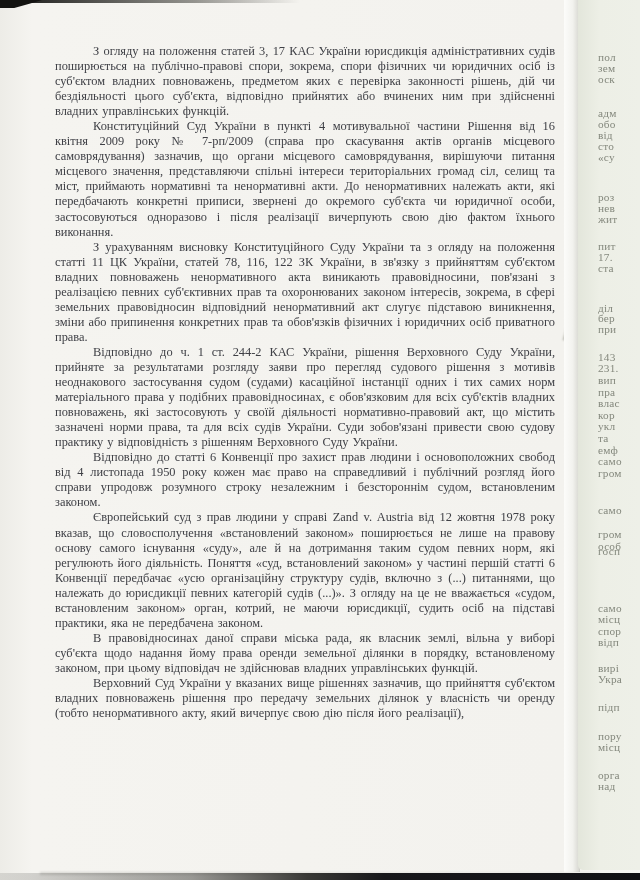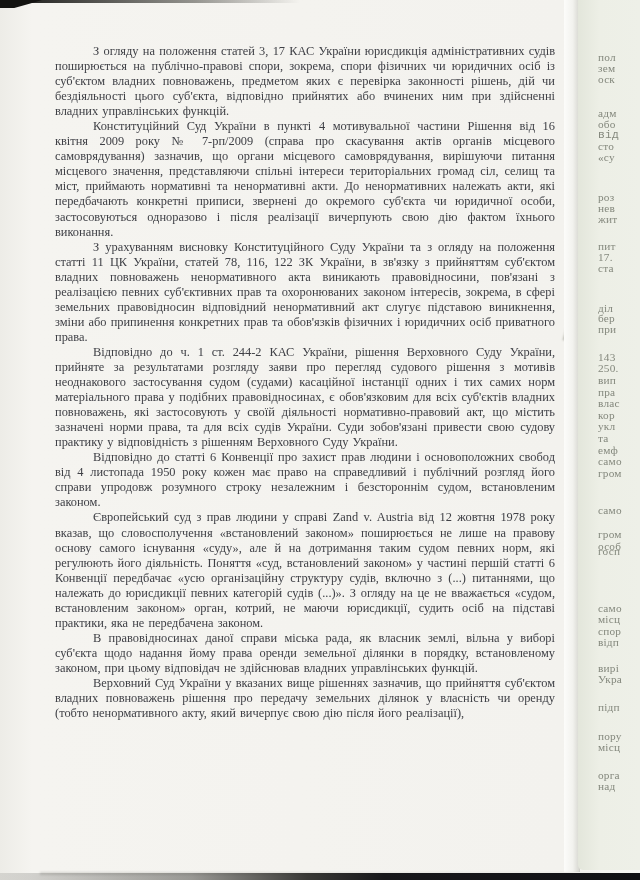--- a/index.html
+++ b/index.html
@@ -77,34 +77,34 @@
 
   <div class="page-gap"></div>
 
   <div class="next-page">
     <div class="frag-host">
         <span class="frag" style="top: 52px;">пол</span>
         <span class="frag" style="top: 63px;">зем</span>
         <span class="frag" style="top: 74px;">оск</span>
         <span class="frag" style="top: 108px;">адм</span>
         <span class="frag" style="top: 119px;">обо</span>
-        <span class="frag" style="top: 130px; font-family: Liberation Mono, monospace;">від</span>
+        <span class="frag" style="top: 130px;">від</span>
         <span class="frag" style="top: 141px;">сто</span>
         <span class="frag" style="top: 152px;">«су</span>
         <span class="frag" style="top: 192px;">роз</span>
         <span class="frag" style="top: 203px; text-align: right;">нев</span>
         <span class="frag" style="top: 214px;">жит</span>
         <span class="frag" style="top: 241px;">пит</span>
         <span class="frag" style="top: 252px;">17.</span>
         <span class="frag" style="top: 263px;">ста</span>
         <span class="frag" style="top: 303px;">діл</span>
         <span class="frag" style="top: 313px;">бер</span>
         <span class="frag" style="top: 324px;">при</span>
         <span class="frag" style="top: 352px;">143</span>
-        <span class="frag" style="top: 363px;">250.</span>
+        <span class="frag" style="top: 363px;">231.</span>
         <span class="frag" style="top: 375px;">вип</span>
         <span class="frag" style="top: 387px;">пра</span>
         <span class="frag" style="top: 398px;">влас</span>
         <span class="frag" style="top: 410px;">кор</span>
         <span class="frag" style="top: 421px;">укл</span>
         <span class="frag" style="top: 433px;">та</span>
         <span class="frag" style="top: 445px;">емф</span>
         <span class="frag" style="top: 456px;">само</span>
         <span class="frag" style="top: 468px;">гром</span>
         <span class="frag" style="top: 505px;">само</span>

